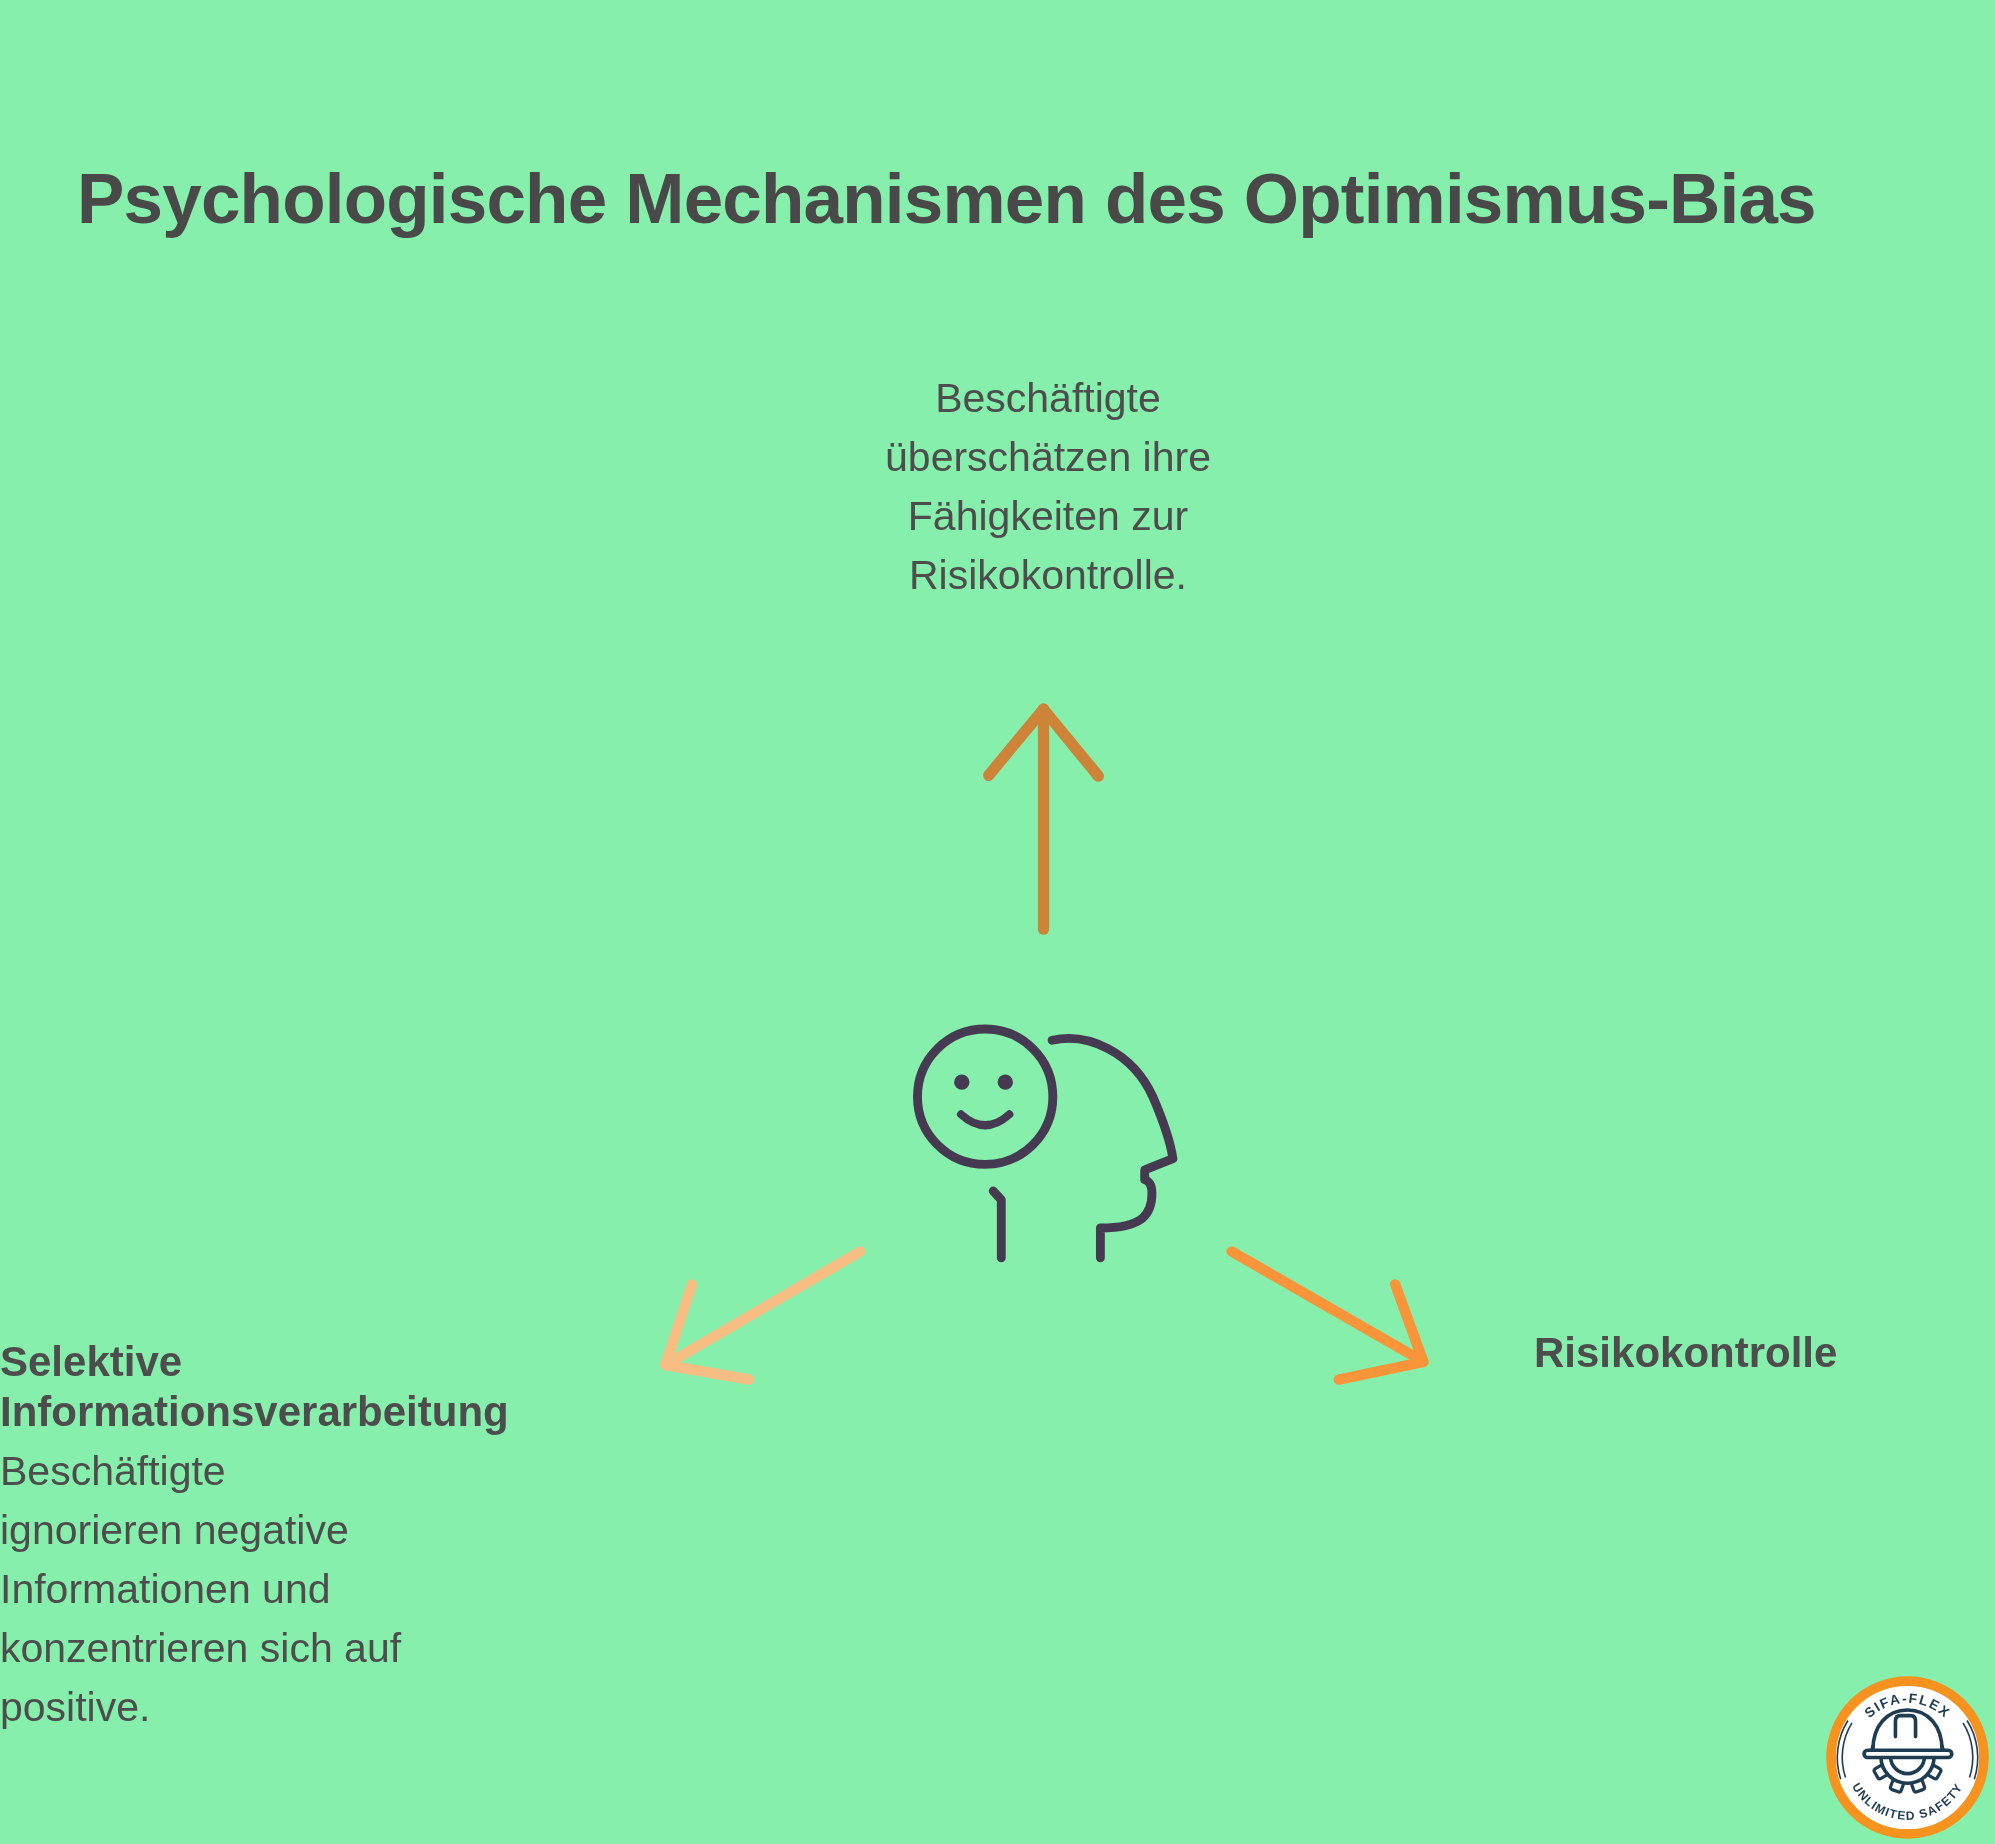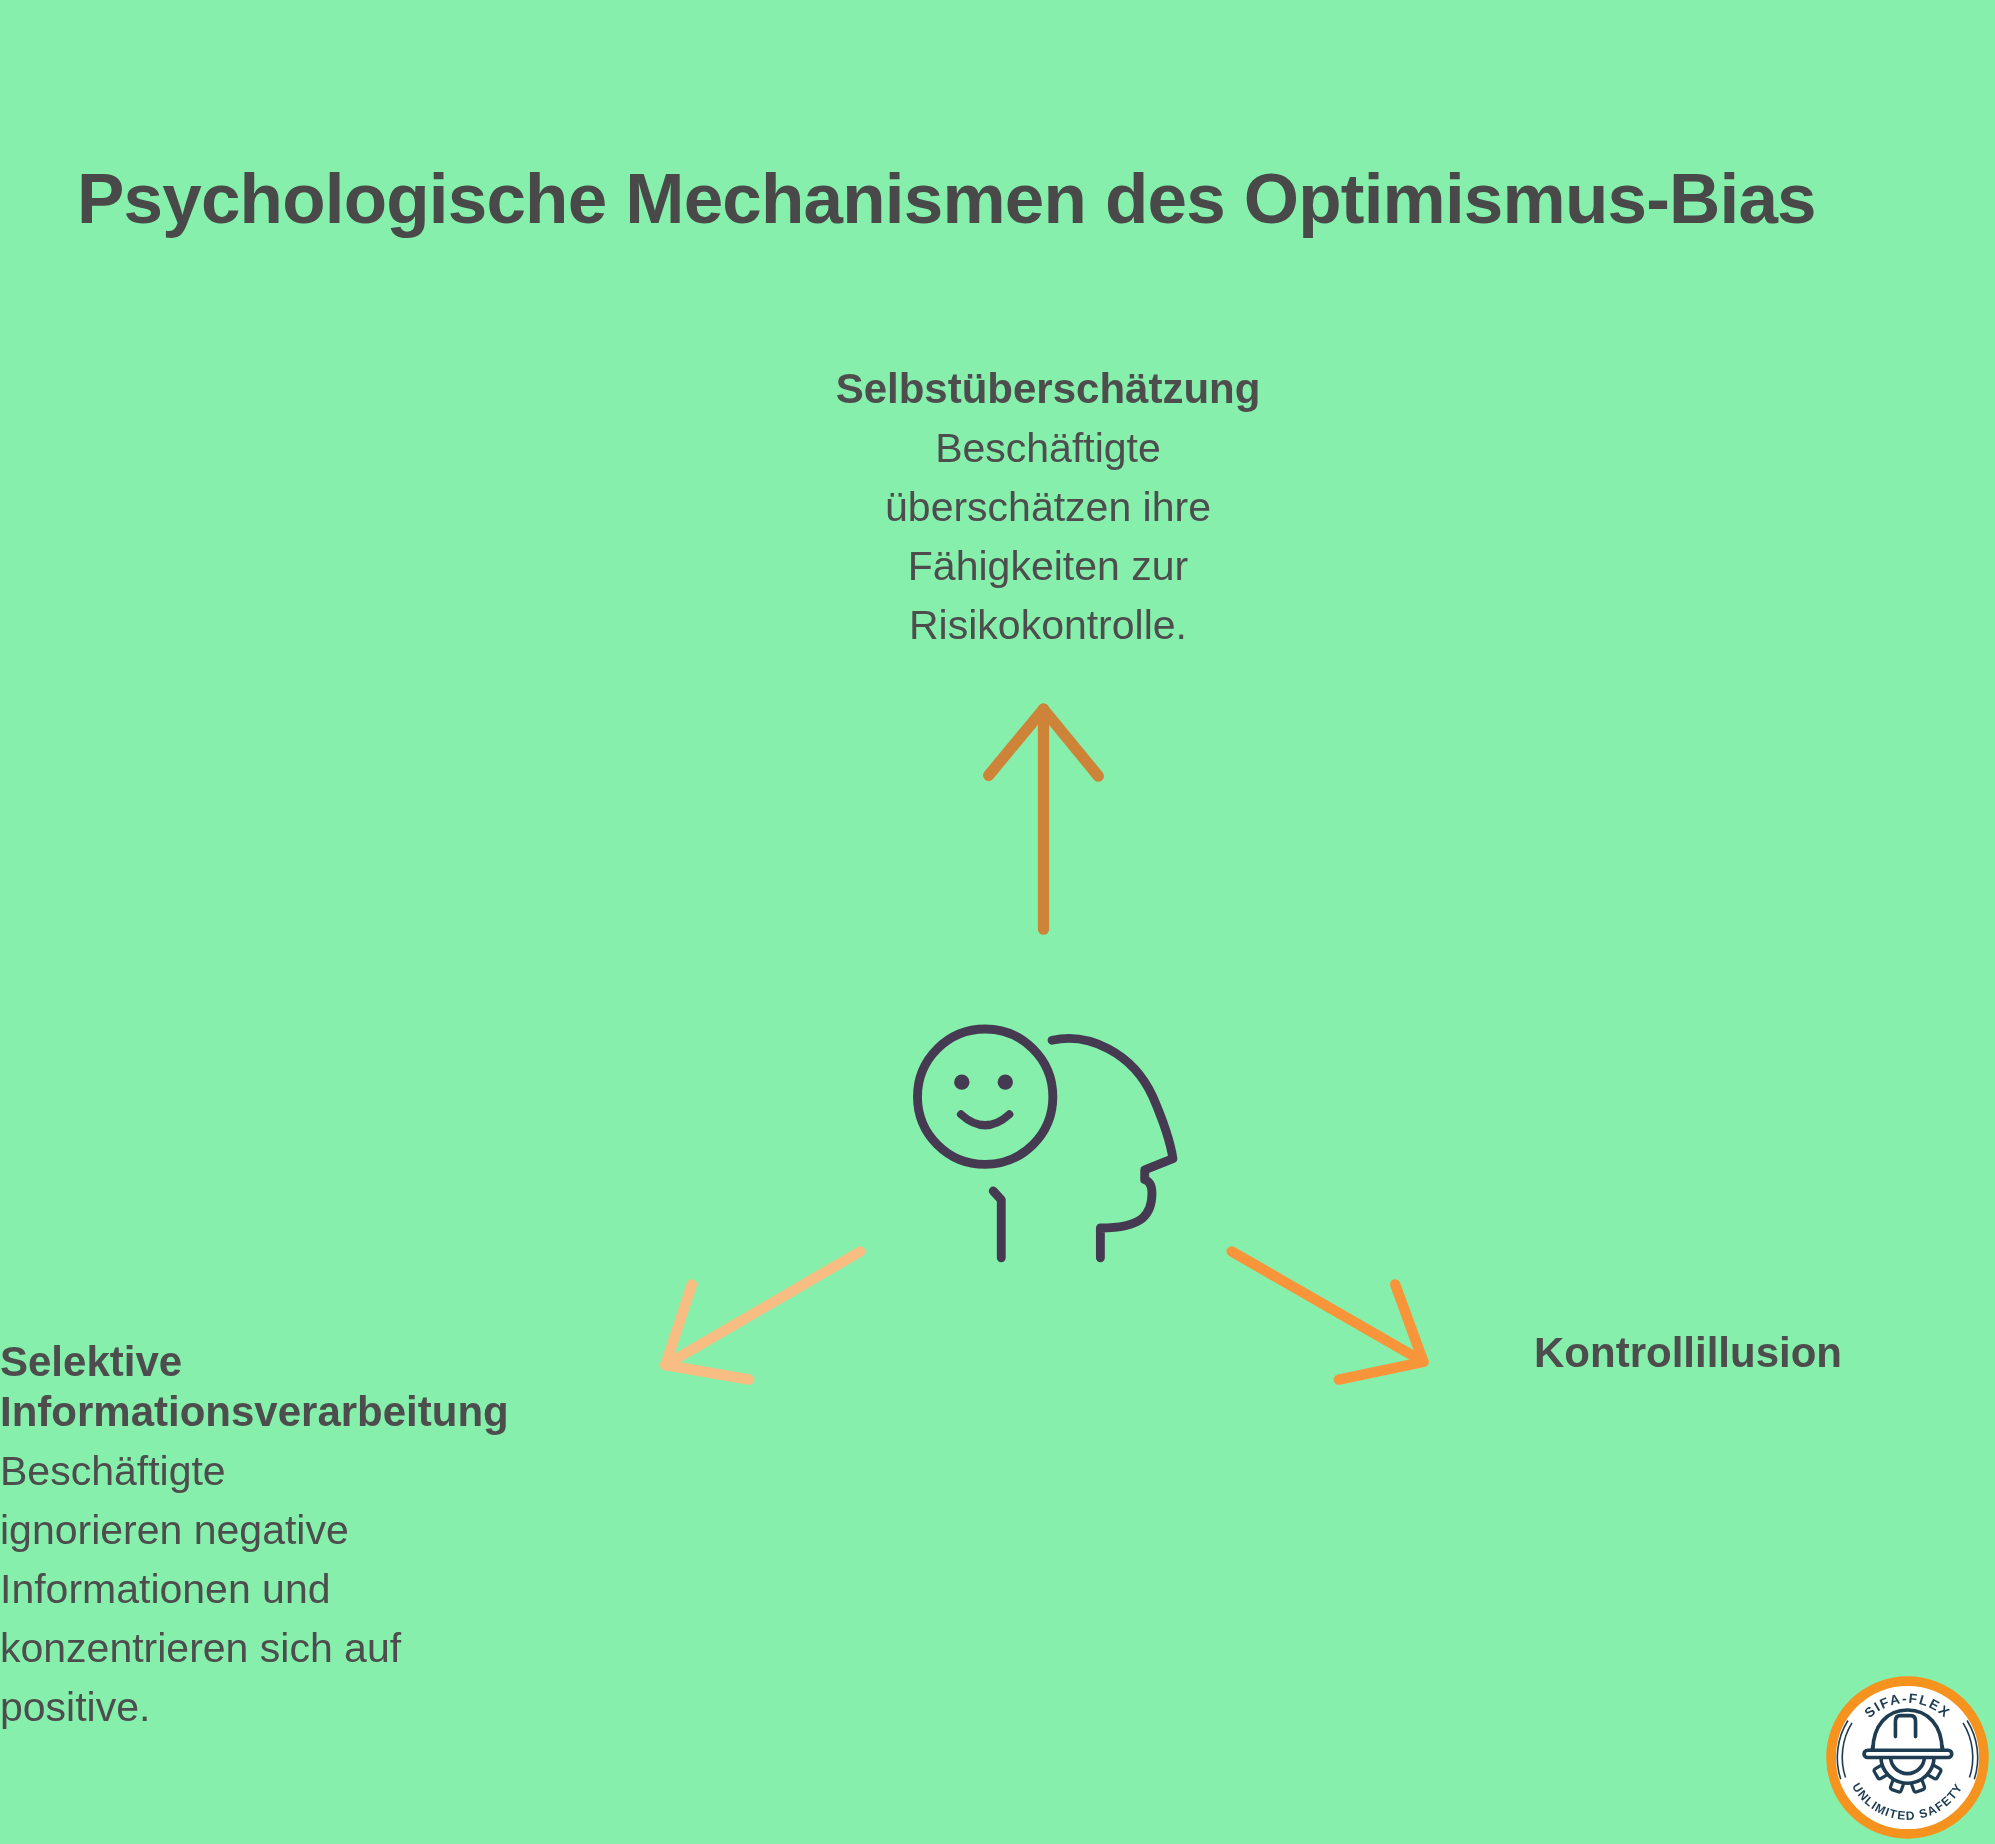--- a/index.html
+++ b/index.html
@@ -45,39 +45,38 @@
   svg{display:block;overflow:visible;}
 </style>
 </head>
 <body>
 
 <div class="canvas">
 
   <div class="page-title">Psychologische Mechanismen des Optimismus-Bias</div>
 
   <div class="branch branch-top">
-    <div class="branch-heading">Selbstüberschätzung</div>
     <div class="branch-body">Beschäftigte
 überschätzen ihre
 Fähigkeiten zur
 Risikokontrolle.</div>
   </div>
 
   <div class="branch branch-left">
     <div class="branch-heading">Selektive
 Informationsverarbeitung</div>
     <div class="branch-body">Beschäftigte
 ignorieren negative
 Informationen und
 konzentrieren sich auf
 positive.</div>
   </div>
 
   <div class="branch branch-right">
-    <div class="branch-heading">Kontrollillusion</div>
+    <div class="branch-heading">Risikokontrolle</div>
   </div>
 
   <svg class="abs" style="left:975px;top:697px;" width="137" height="242" viewBox="0 0 170 300">
     <g fill="none" stroke-width="14" stroke-linecap="round" stroke-linejoin="round" stroke="#cd8438">
       <path d="M85,288 L85,15"></path>
       <path d="M17,97 L85,15 L153,98"></path>
     </g>
   </svg>
 
   <svg class="abs" style="left:653px;top:1241px;" width="218" height="153" viewBox="0 0 270 190">

